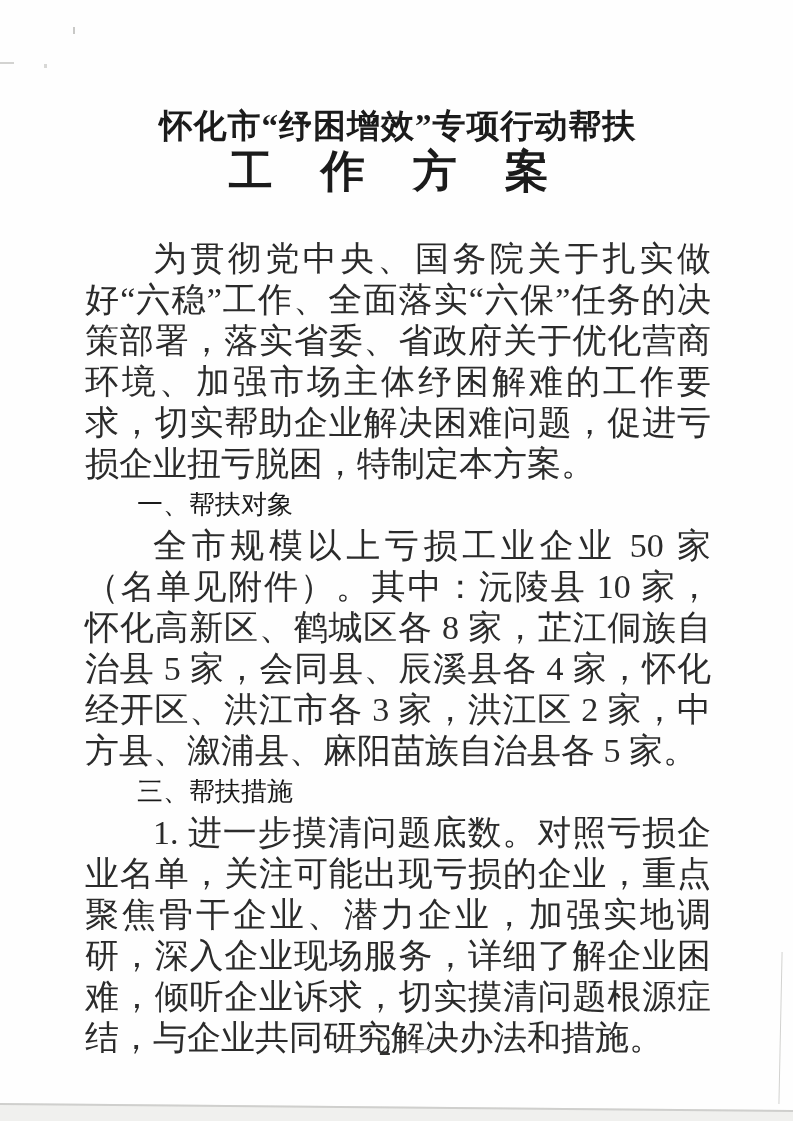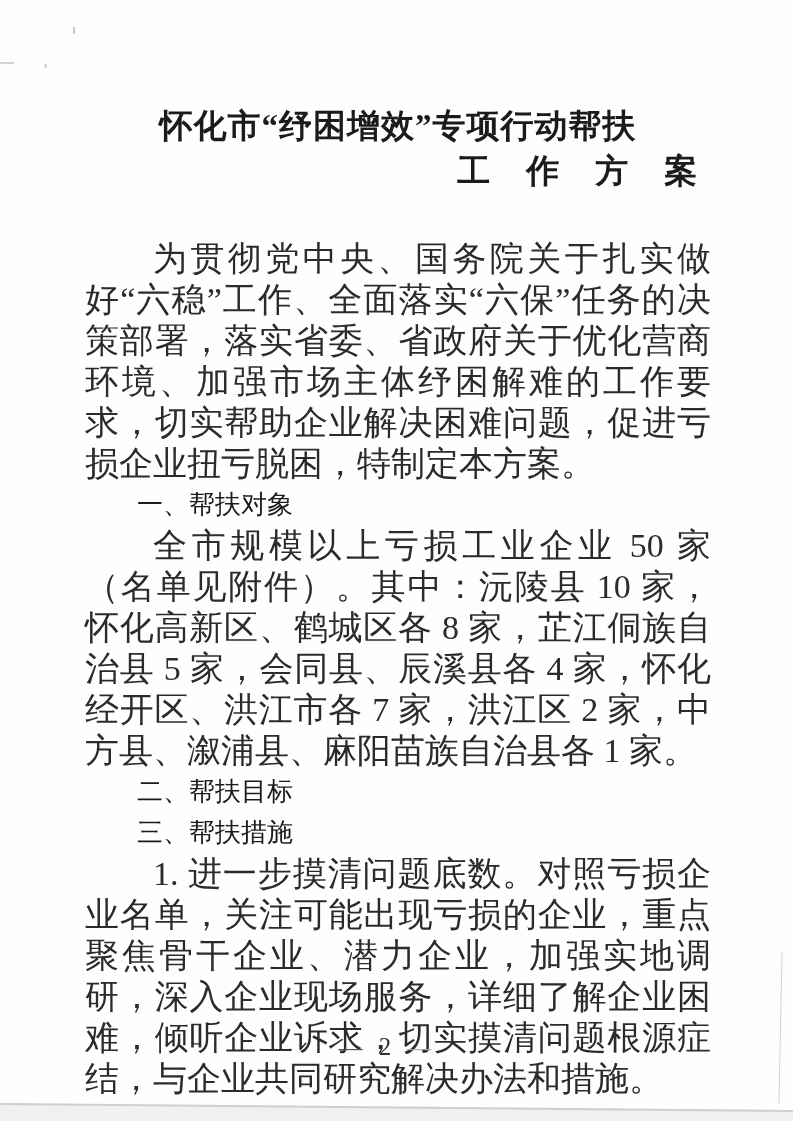--- a/index.html
+++ b/index.html
@@ -23,24 +23,23 @@
   }
   .title { margin: 0; text-align: center; font-weight: bold; color: #1b1b1b; }
   .title .t1 {
     display: block;
     font-size: 33px; line-height: 45px;
     letter-spacing: 1px;
     white-space: nowrap;
   }
   .title .t2 {
     display: block;
-    font-size: 33px; line-height: 45px;
+    font-size: 44px; line-height: 45px;
     letter-spacing: 0.42em;
     white-space: nowrap;
-    text-align: right;
   }
   .para {
     margin: 0;
     font-size: 34px;
     line-height: 41px;
     text-align: justify;
     text-indent: 2em;
     color: #2b2b2b;
   }
   .para.intro { margin-top: 44px; }
@@ -95,23 +94,22 @@
 
     <h1 class="title">
       <span class="t1">怀化市“纾困增效”专项行动帮扶</span>
       <span class="t2">工 作 方 案</span>
     </h1>
 
     <p class="para intro">为贯彻党中央、国务院关于扎实做好“六稳”工作、全面落实“六保”任务的决策部署，落实省委、省政府关于优化营商环境、加强市场主体纾困解难的工作要求，切实帮助企业解决困难问题，促进亏损企业扭亏脱困，特制定本方案。</p>
 
     <h2 class="heading">一、帮扶对象</h2>
 
-    <p class="para">全市规模以上亏损工业企业 50 家（名单见附件）。其中：沅陵县 10 家，怀化高新区、鹤城区各 8 家，芷江侗族自治县 5 家，会同县、辰溪县各 4 家，怀化经开区、洪江市各 7 家，洪江区 2 家，中方县、溆浦县、麻阳苗族自治县各 1 家。</p>
+    <p class="para">全市规模以上亏损工业企业 50 家（名单见附件）。其中：沅陵县 10 家，怀化高新区、鹤城区各 8 家，芷江侗族自治县 5 家，会同县、辰溪县各 4 家，怀化经开区、洪江市各 3 家，洪江区 2 家，中方县、溆浦县、麻阳苗族自治县各 5 家。</p>
 
-    <h2 class="heading">二、帮扶目标</h2>
 
 
     <h2 class="heading">三、帮扶措施</h2>
 
     <p class="para">1. 进一步摸清问题底数。对照亏损企业名单，关注可能出现亏损的企业，重点聚焦骨干企业、潜力企业，加强实地调研，深入企业现场服务，详细了解企业困难，倾听企业诉求，切实摸清问题根源症结，与企业共同研究解决办法和措施。</p>
 
   </div>
 
   <div class="footer">
     <span class="dash-l">—</span><span class="pagenum">2</span><span class="dash-r">—</span>

